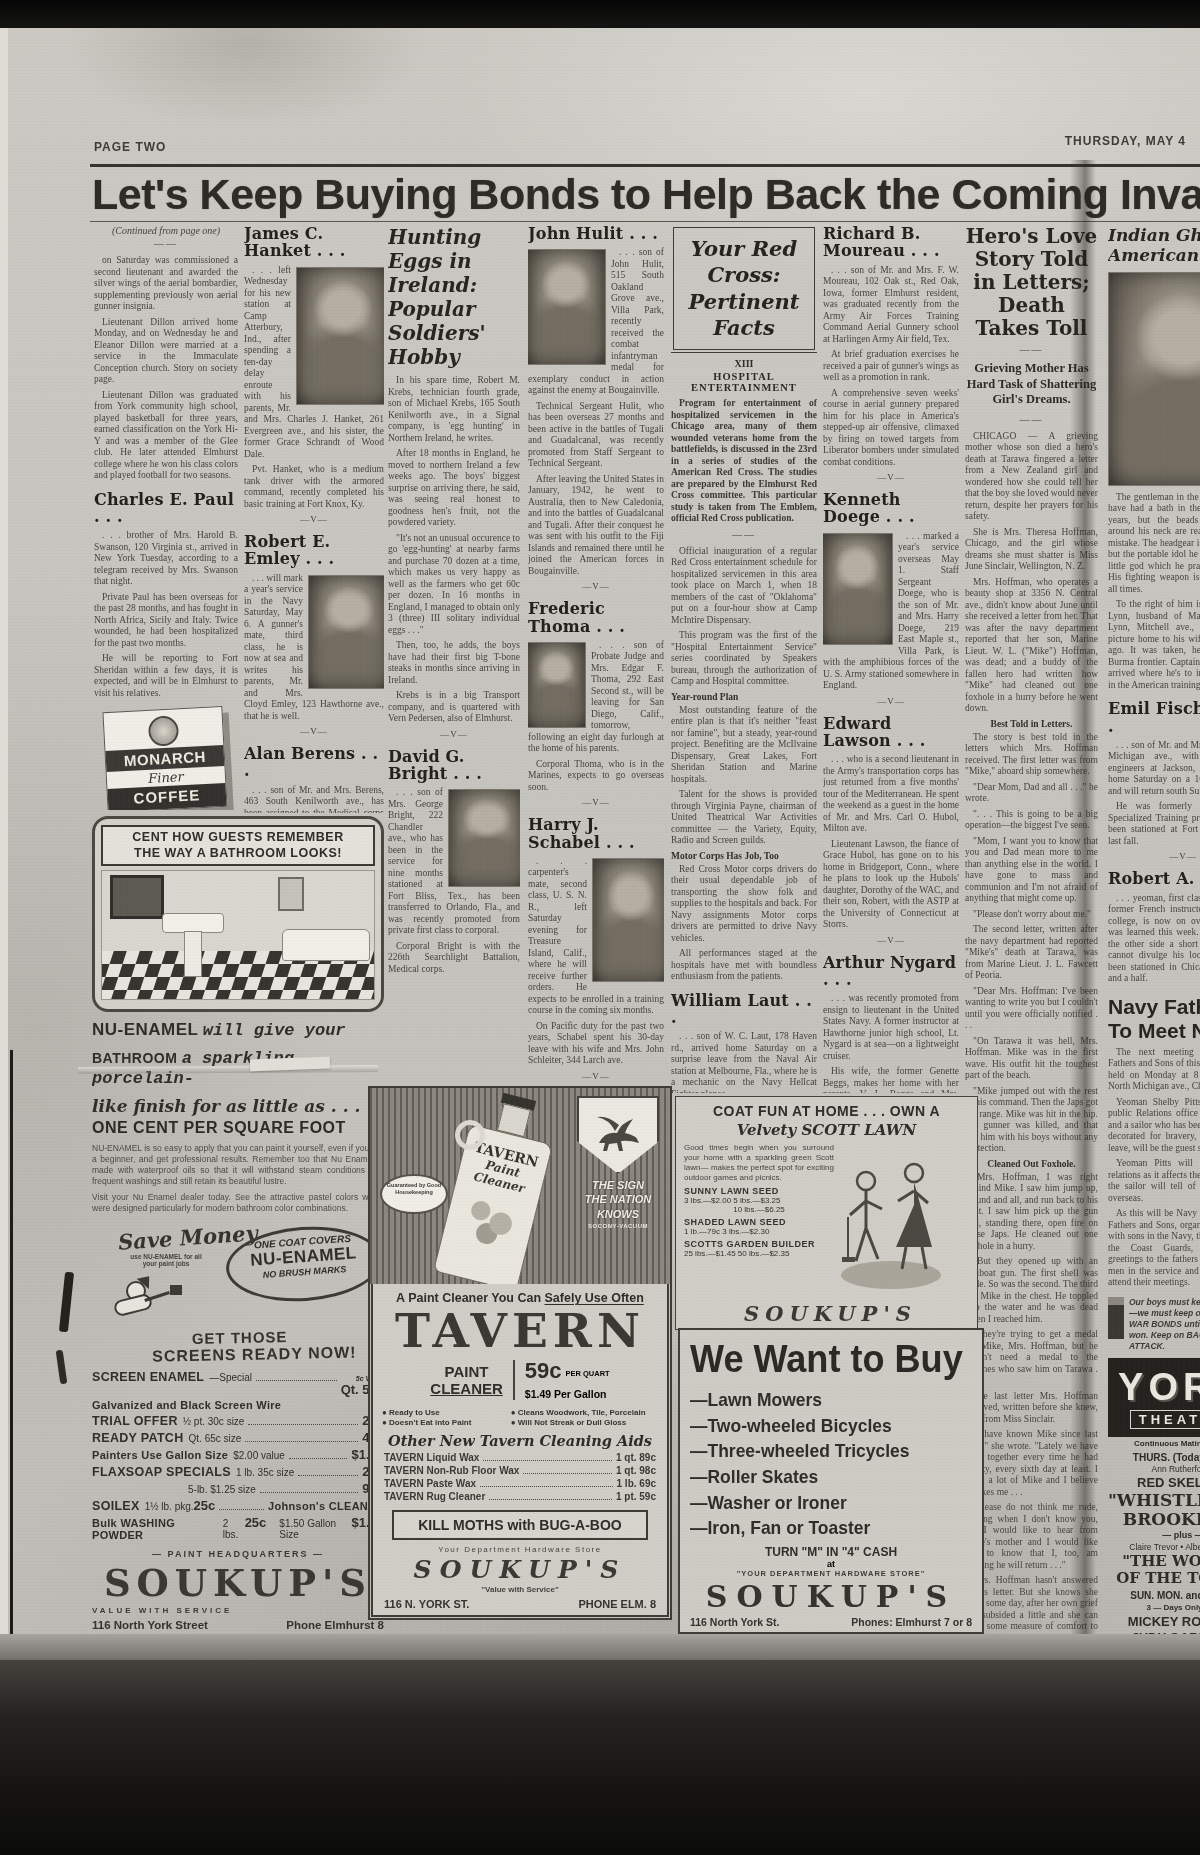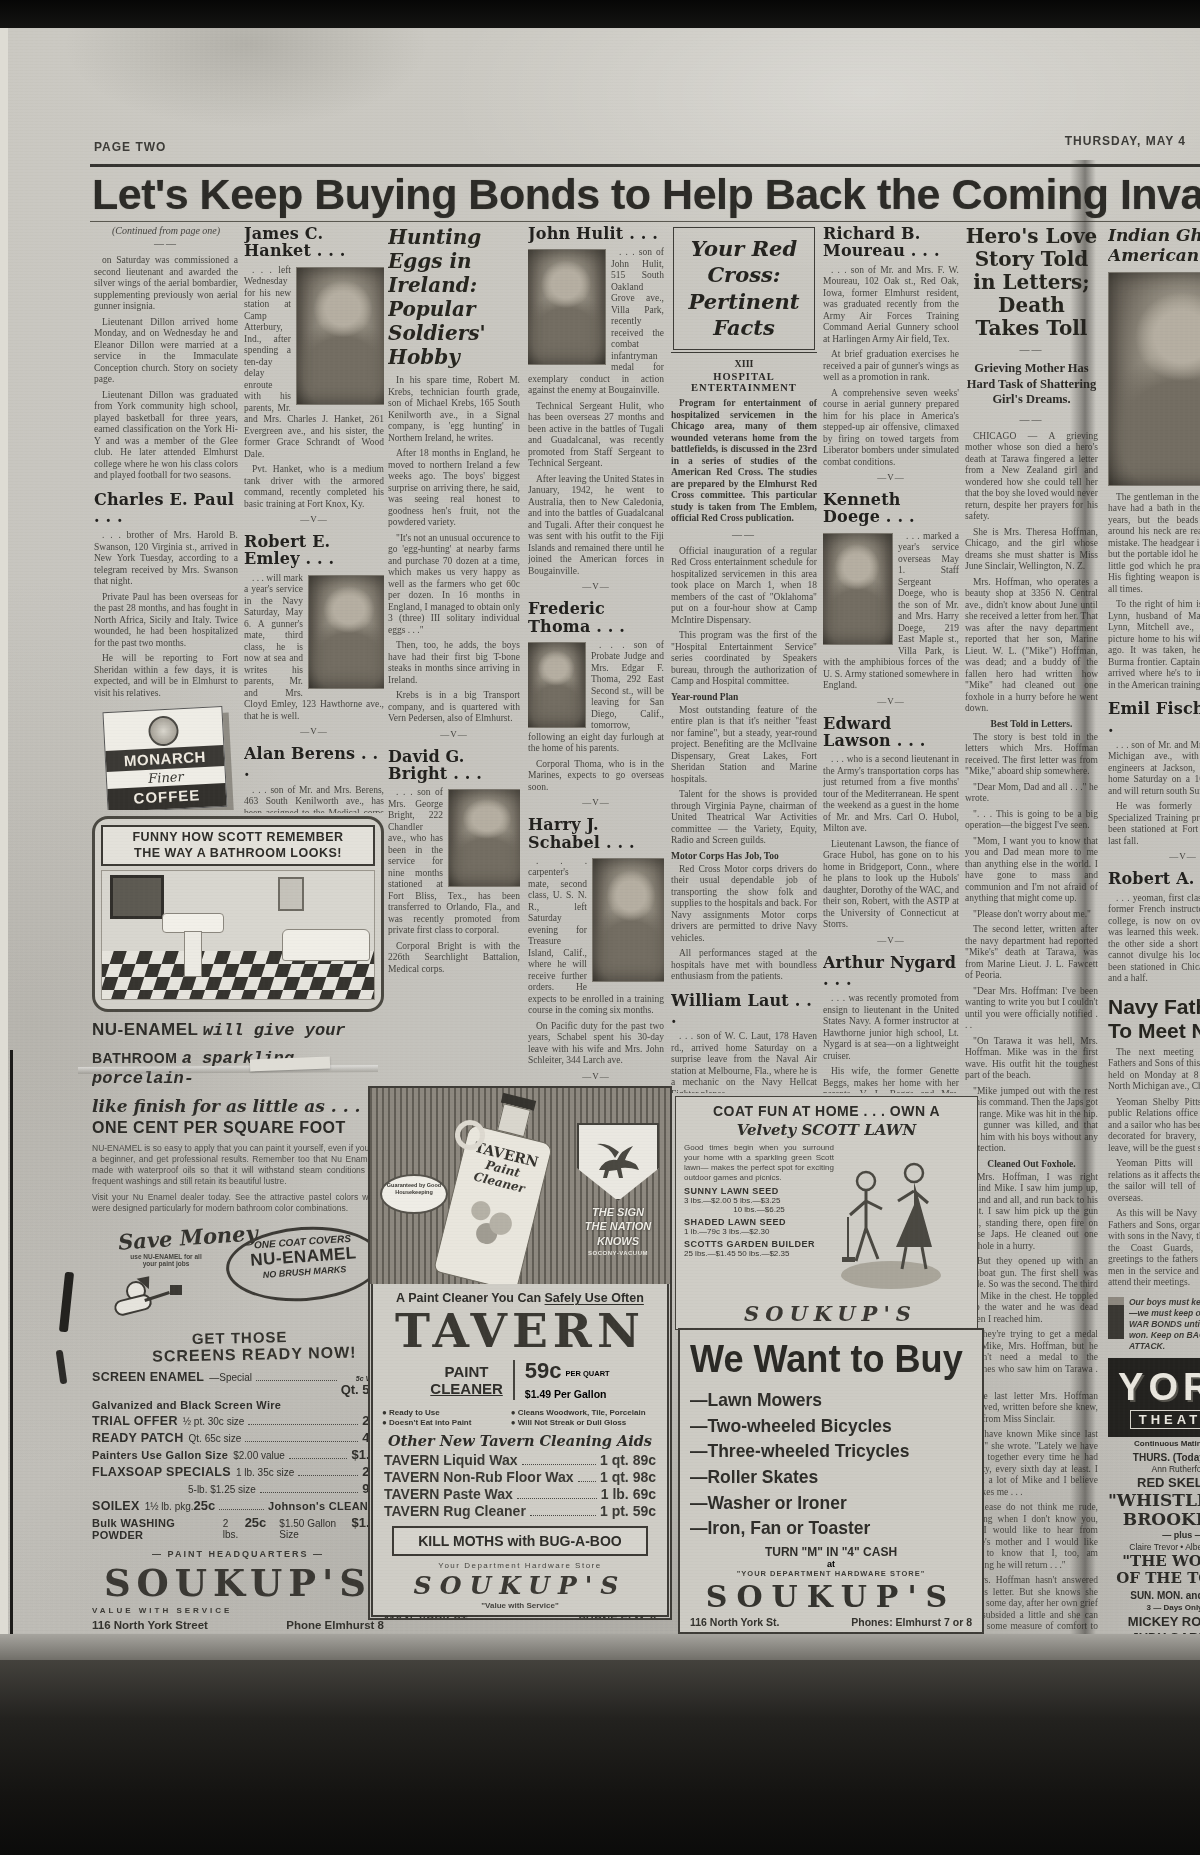--- a/index.html
+++ b/index.html
@@ -130,37 +130,37 @@
   .tav-cap{width:34px;height:10px;background:#35332e;margin:0 auto;}
   .tav-main{width:84px;height:150px;background:#e9e6dd;border:1px solid #6d695f;border-radius:10px 10px 8px 8px;text-align:center;}
   .tav-handle{position:absolute;left:-12px;top:34px;width:20px;height:20px;border:5px solid #ddd9d0;border-radius:50%;}
   .tav-lab1{font-family:"DejaVu Serif",serif;font-weight:bold;font-size:14px;margin-top:12px;color:#33312c;}
   .tav-lab2{font-family:"DejaVu Serif",serif;font-style:italic;font-weight:bold;font-size:12px;color:#3a3833;}
   .tav-etch{margin:4px auto 0;width:56px;height:52px;background:
      radial-gradient(circle at 30% 40%, #a9a499 0 18%, transparent 20%),
      radial-gradient(circle at 70% 55%, #a9a499 0 22%, transparent 24%),
      radial-gradient(circle at 50% 80%, #8f8a80 0 20%, transparent 22%);opacity:.8;}
   .gh-seal{position:absolute;left:10px;top:86px;width:64px;height:30px;background:#efede6;border:2px solid #55524b;border-radius:50%;font-size:5.5px;font-weight:bold;text-align:center;color:#3a3833;padding-top:6px;font-family:"Liberation Sans",sans-serif;line-height:1.2;}
-  .peg-wrap{position:absolute;right:6px;top:8px;width:92px;text-align:center;margin-top:27px;}
+  .peg-wrap{position:absolute;right:6px;top:8px;width:92px;text-align:center;}
   .peg-shield{width:78px;height:74px;margin:0 auto;background:#eae8e1;border:2px solid #44423c;
      clip-path:polygon(0 0,100% 0,100% 58%,50% 100%,0 58%);display:flex;align-items:center;justify-content:center;}
   .peg-sign{color:#f0eee7;font-family:"Liberation Sans",sans-serif;font-weight:bold;font-style:italic;font-size:11px;line-height:1.3;margin-top:4px;text-shadow:0 0 2px #2e2c28;}
   .peg-brand{color:#e8e6df;font-size:6px;font-weight:bold;letter-spacing:.5px;font-family:"Liberation Sans",sans-serif;margin-top:2px;}
   .tav-slogan{text-align:center;font-family:"Liberation Sans",sans-serif;font-weight:bold;font-size:12.5px;color:#2e2d29;margin:7px 4px 2px;}
   .tav-slogan u{text-underline-offset:2px;}
   .tav-big{text-align:center;font-family:"DejaVu Serif",serif;font-weight:bold;font-size:47px;letter-spacing:5px;color:#3a3832;line-height:1;margin:2px 0 4px;}
   .tav-priceband{display:flex;justify-content:center;align-items:center;gap:10px;margin:0 10px;}
   .tav-prod{font-family:"Liberation Sans",sans-serif;font-weight:bold;font-size:15px;line-height:1.15;color:#2f2e2a;text-align:center;}
   .tav-vr{width:2px;height:40px;background:#44423c;}
   .tav-price .big59{font-family:"Liberation Sans",sans-serif;font-weight:bold;font-size:22px;color:#2e2d29;}
   .tav-price .per{font-size:7.5px;font-weight:bold;display:inline-block;vertical-align:middle;line-height:1.1;font-family:"Liberation Sans",sans-serif;}
   .tav-price .gal{font-family:"Liberation Sans",sans-serif;font-weight:bold;font-size:10.5px;}
   .tav-bullets{display:grid;grid-template-columns:1fr 1.2fr;gap:1px 6px;margin:6px 12px 2px;font-family:"Liberation Sans",sans-serif;font-weight:bold;font-size:8px;color:#34332e;}
   .tav-aids-head{text-align:center;font-family:"DejaVu Serif",serif;font-style:italic;font-weight:bold;font-size:14.5px;color:#2d2c28;margin:5px 0 3px;}
-  .aid-row{display:flex;align-items:baseline;margin:1px 14px;font-family:"Liberation Sans",sans-serif;font-weight:bold;font-size:14px;color:#3a3934;}
+  .aid-row{display:flex;align-items:baseline;margin:1px 14px;font-family:"Liberation Sans",sans-serif;font-weight:bold;font-size:10px;color:#3a3934;}
   .moths{border:2px solid #3c3a35;margin:7px 22px 5px;text-align:center;font-family:"Liberation Sans",sans-serif;font-weight:bold;font-size:14px;color:#2e2d29;padding:5px 2px;background:#d6d4cd;}
   .dept-line{text-align:center;font-family:"Liberation Sans",sans-serif;font-size:8px;letter-spacing:1.5px;color:#45443f;margin:4px 0 1px;}
   .tav-soukup{font-family:"DejaVu Serif",serif;font-style:italic;font-weight:bold;font-size:25px;letter-spacing:8px;text-align:center;color:#3a3833;}
   .tav-vws{text-align:center;font-size:8px;font-weight:bold;font-family:"Liberation Sans",sans-serif;color:#45443f;margin:1px 0 4px;}
   .tav-addr{display:flex;justify-content:space-between;margin:0 14px;font-family:"Liberation Sans",sans-serif;font-weight:bold;font-size:11px;color:#33322d;}
 
   
   .ad-scott{position:absolute;left:667px;top:1068px;width:285px;height:224px;border:1.5px solid #44423c;background:#cfcdc6;overflow:hidden;padding:4px 8px;}
   .sc-h1{text-align:center;font-family:"Liberation Sans",sans-serif;font-weight:bold;font-size:14px;color:#2e2d29;letter-spacing:.5px;margin-top:2px;}
   .sc-h2{text-align:center;font-family:"DejaVu Serif",serif;font-style:italic;font-weight:bold;font-size:15px;color:#2e2d29;margin:2px 0 4px;}
@@ -470,21 +470,21 @@
         <div class="mv-note">3 — Days Only — 3</div>
         <div class="mv-star">MICKEY ROONEY</div>
         <div class="mv-star">JUDY GARLAND</div>
 
       </div>
     </div>
 
     <div class="ad-nue">
       <div class="nue-box">
         <div class="nue-sign">
-          <span>FUNNY HOW SCOTT REMEMBER</span><br>
+          <span>CENT HOW GUESTS REMEMBER</span><br>
           <span>THE WAY A BATHROOM LOOKS!</span>
         </div>
         <div class="nue-room">
           <div class="nue-floor"></div>
           <div class="nue-window"></div>
           <div class="nue-sink"></div>
           <div class="nue-ped"></div>
           <div class="nue-tub"></div>
           <div class="nue-cab"></div>
         </div>

